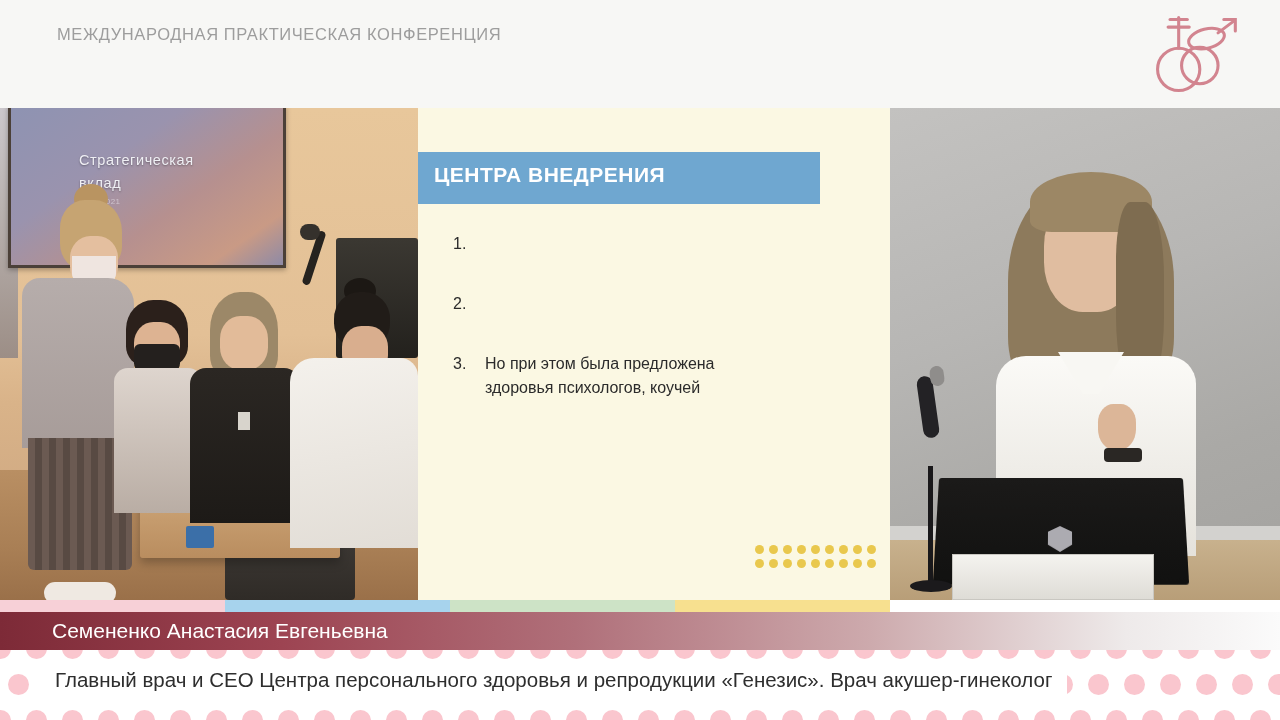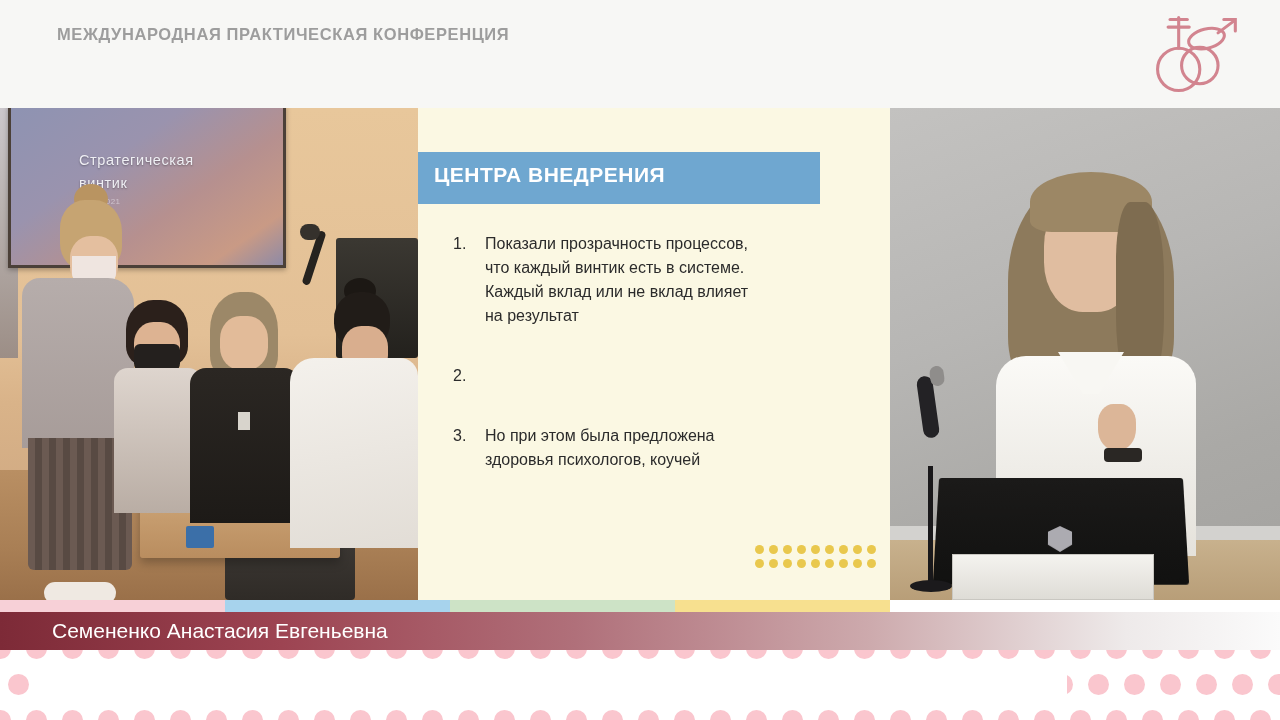--- a/index.html
+++ b/index.html
@@ -28,21 +28,21 @@
     width: 1280px; height: 108px;
     background: #f7f7f5;
     overflow: hidden;
   }
   .header-eyebrow {
     position: absolute;
     left: 57px; top: 25px;
     font-size: 16.5px;
     letter-spacing: 0.6px;
     color: #9d9d9d;
-    font-weight: 700;
+    font-weight: 400;
     white-space: nowrap;
   }
   .header-title {
     position: absolute;
     left: 57px; top: 58px;
     font-size: 22.5px;
     letter-spacing: 0.2px;
     color: #3b3b3b;
     font-weight: 400;
     white-space: nowrap;
@@ -357,21 +357,21 @@
     </svg>
   </div>
 
   <div class="body-row">
 
     <div class="photo-left">
       <div class="pl-wall"></div>
       <div class="pl-leftpanel"></div>
       <div class="pl-screen">
         <div class="pl-screen-txt1">Стратегическая</div>
-        <div class="pl-screen-txt2">винтик</div>
+        <div class="pl-screen-txt2">вклад</div>
         <div class="pl-screen-txt3">2021</div>
       </div>
       <div class="pl-equip"></div>
       <div class="pl-mic"></div>
       <div class="pl-mic-head"></div>
       <div class="pl-floor"></div>
       <div class="pl-sofa"></div>
       <div class="pl-chair"></div>
       <div class="pl-table">
         <div class="pl-paper">
@@ -415,24 +415,20 @@
       </div>
     </div>
 
     <div class="slide">
       <div class="slide-titlebar">
         <div class="slide-title">ЦЕНТРА ВНЕДРЕНИЯ</div>
       </div>
       <div class="slide-list">
         <div class="slide-item">
           <div class="slide-item-num">1.</div>
-          <div class="slide-item-text">Показали прозрачность процессов,
-что каждый винтик есть в системе.
-Каждый вклад или не вклад влияет
-на результат</div>
         </div>
         <div class="slide-item">
           <div class="slide-item-num">2.</div>
         </div>
         <div class="slide-item">
           <div class="slide-item-num">3.</div>
           <div class="slide-item-text">Но при этом была предложена
 здоровья психологов, коучей</div>
         </div>
       </div>
@@ -600,15 +596,16 @@
         <span style="background: rgb(250, 198, 206); left: 998px; top: 60px;"></span>
         <span style="background: rgb(250, 198, 206); left: 1034px; top: 60px;"></span>
         <span style="background: rgb(250, 198, 206); left: 1070px; top: 60px;"></span>
         <span style="background: rgb(250, 198, 206); left: 1106px; top: 60px;"></span>
         <span style="background: rgb(250, 198, 206); left: 1142px; top: 60px;"></span>
         <span style="background: rgb(250, 198, 206); left: 1178px; top: 60px;"></span>
         <span style="background: rgb(250, 198, 206); left: 1214px; top: 60px;"></span>
         <span style="background: rgb(250, 198, 206); left: 1250px; top: 60px;"></span>
       </div>
     <div class="sub-text-bg" style="width: 1027px;"></div>
+    <div class="sub-text">Главный врач и CEO Центра персонального здоровья и репродукции «Генезис». Врач акушер-гинеколог</div>
   </div>
 
 </div>
 
 </body></html>

